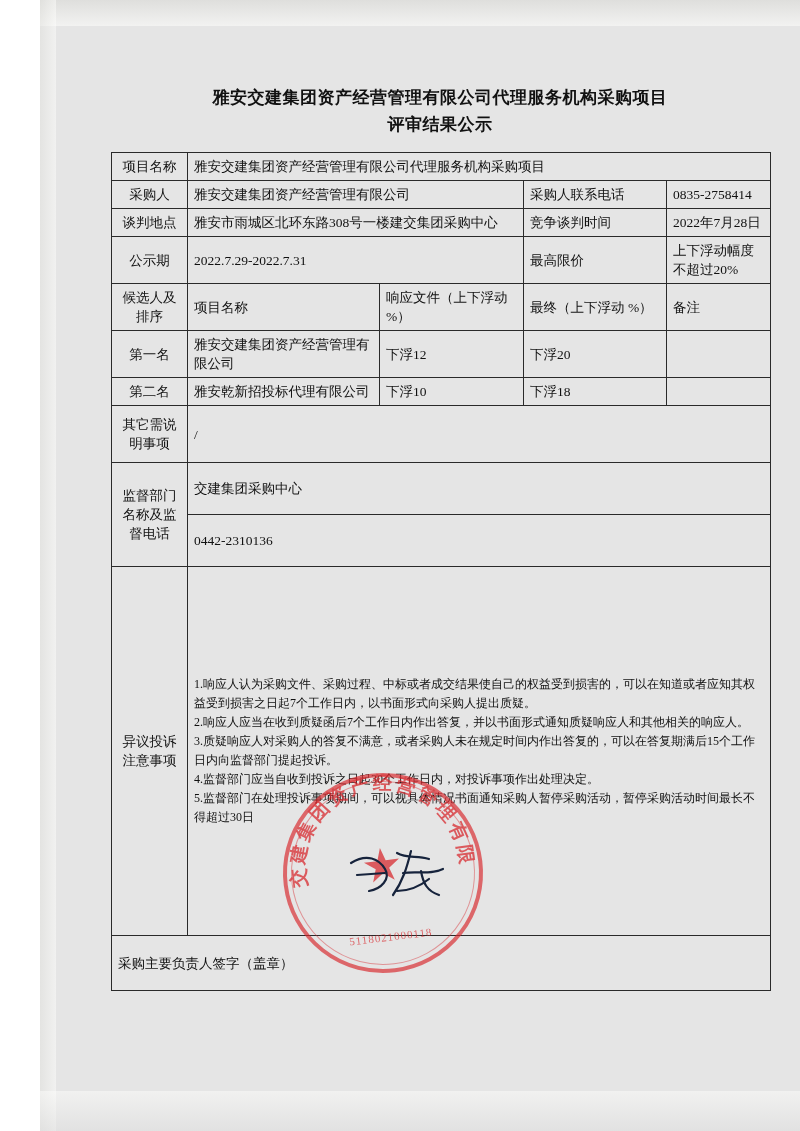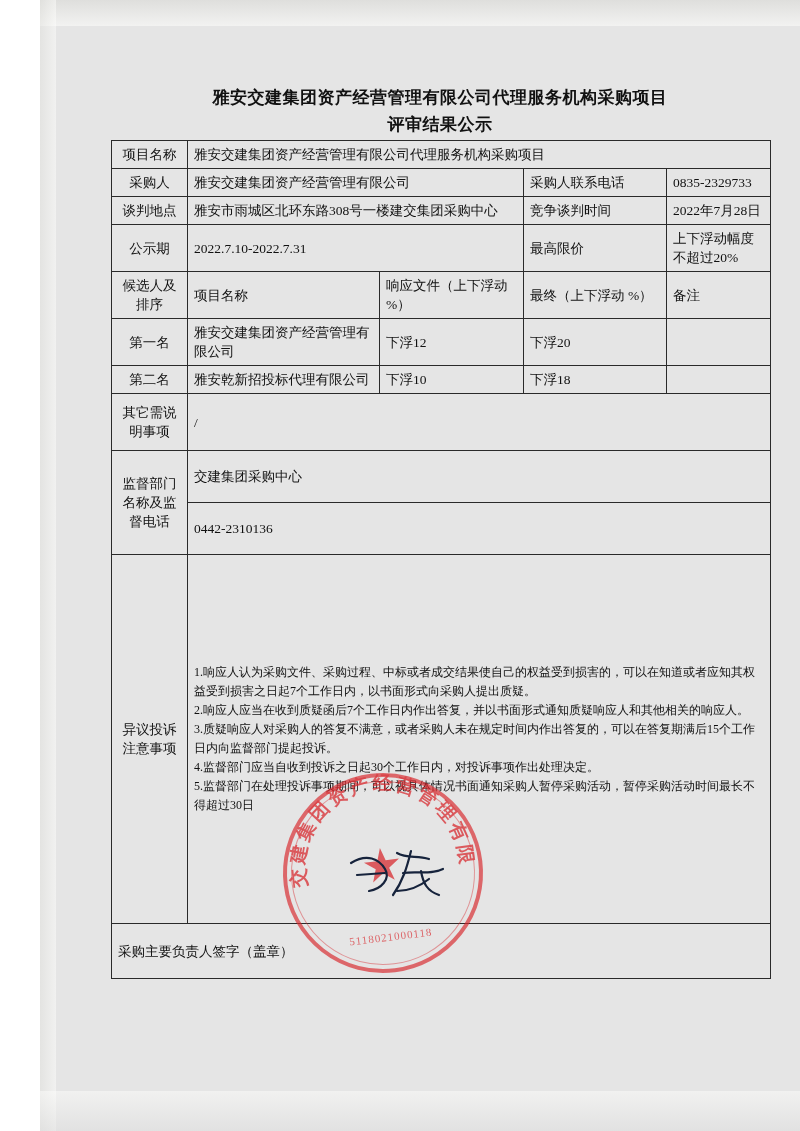--- a/index.html
+++ b/index.html
@@ -62,21 +62,21 @@
     font-weight: bold;
     letter-spacing: .5px;
     line-height: 27px;
   }
   .doc-title .line2 {
     display: block;
   }
 
   table.main {
     position: absolute;
-    top: 140px;
+    top: 152px;
     left: 71px;
     width: 659px;
     border-collapse: collapse;
     font-size: 13.5px;
     table-layout: fixed;
   }
   table.main td {
     border: 1px solid #2a2a2a;
     padding: 4px 6px;
     vertical-align: middle;
@@ -201,31 +201,31 @@
     </colgroup>
     <tbody>
       <tr>
         <td class="label-cell">项目名称</td>
         <td class="c-left" colspan="4">雅安交建集团资产经营管理有限公司代理服务机构采购项目</td>
       </tr>
       <tr>
         <td class="label-cell">采购人</td>
         <td class="c-left" colspan="2">雅安交建集团资产经营管理有限公司</td>
         <td class="c-center">采购人联系电话</td>
-        <td class="c-center">0835-2329733</td>
+        <td class="c-center">0835-2758414</td>
       </tr>
       <tr>
         <td class="label-cell">谈判地点</td>
         <td class="c-left" colspan="2">雅安市雨城区北环东路308号一楼建交集团采购中心</td>
         <td class="c-center">竞争谈判时间</td>
         <td class="c-center">2022年7月28日</td>
       </tr>
       <tr>
         <td class="label-cell">公示期</td>
-        <td class="c-left" colspan="2">2022.7.10-2022.7.31</td>
+        <td class="c-left" colspan="2">2022.7.29-2022.7.31</td>
         <td class="c-center">最高限价</td>
         <td class="c-center">上下浮动幅度不超过20%</td>
       </tr>
       <tr>
         <td class="label-cell">候选人及排序</td>
         <td class="c-center">项目名称</td>
         <td class="c-center">响应文件（上下浮动 %）</td>
         <td class="c-center">最终（上下浮动 %）</td>
         <td class="c-center">备注</td>
       </tr>

